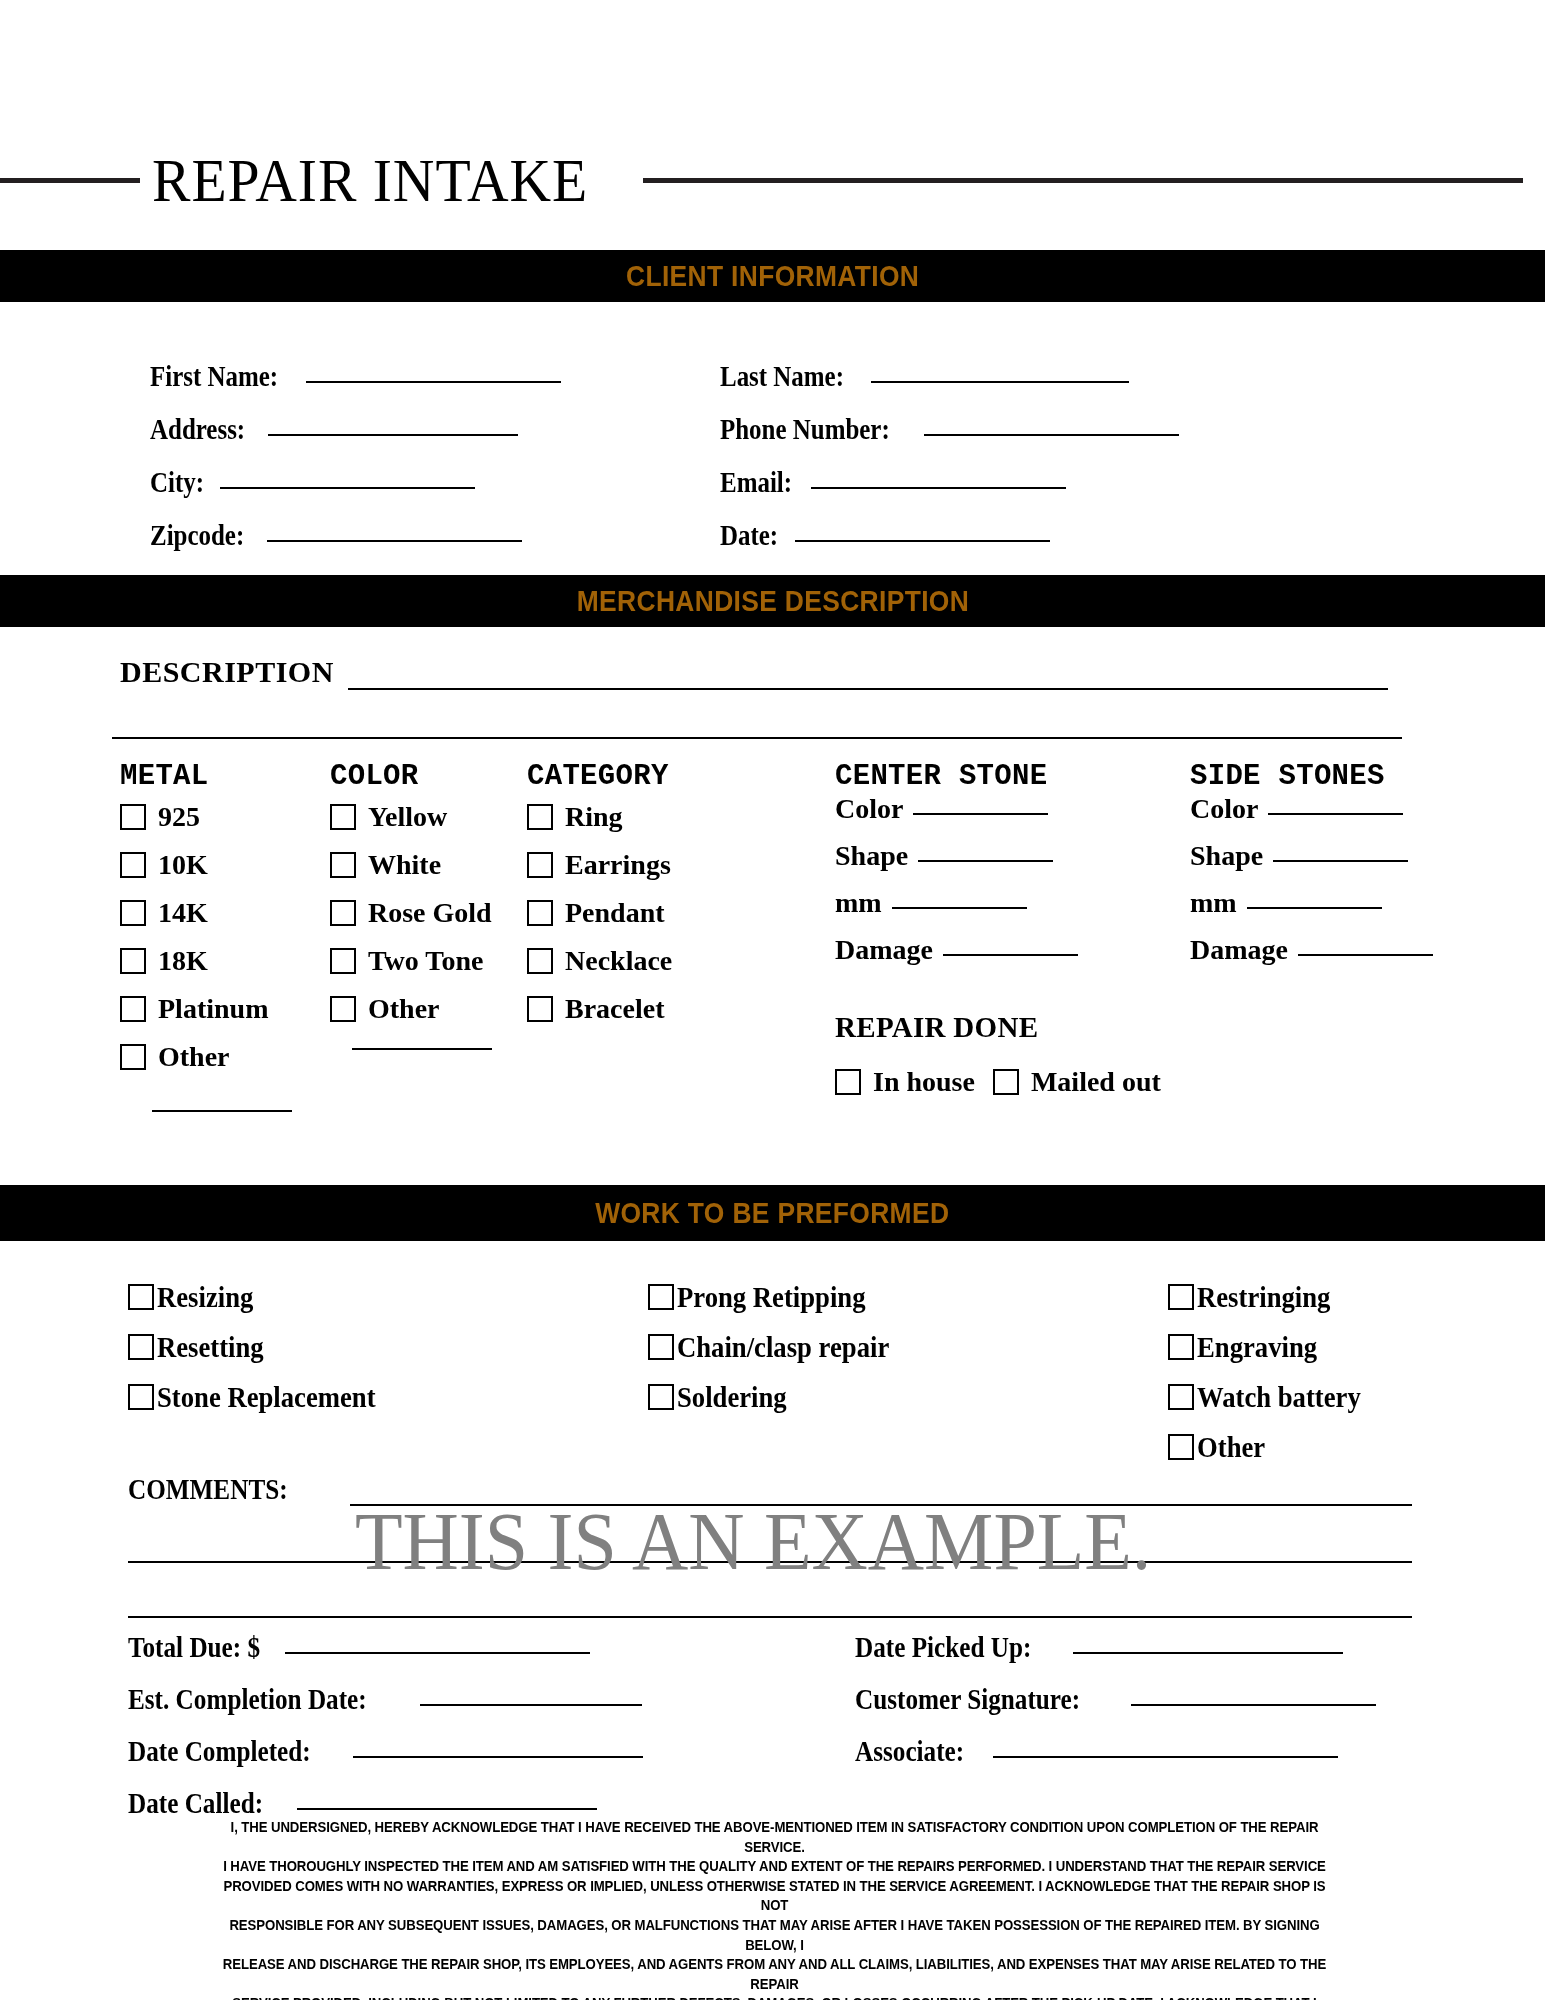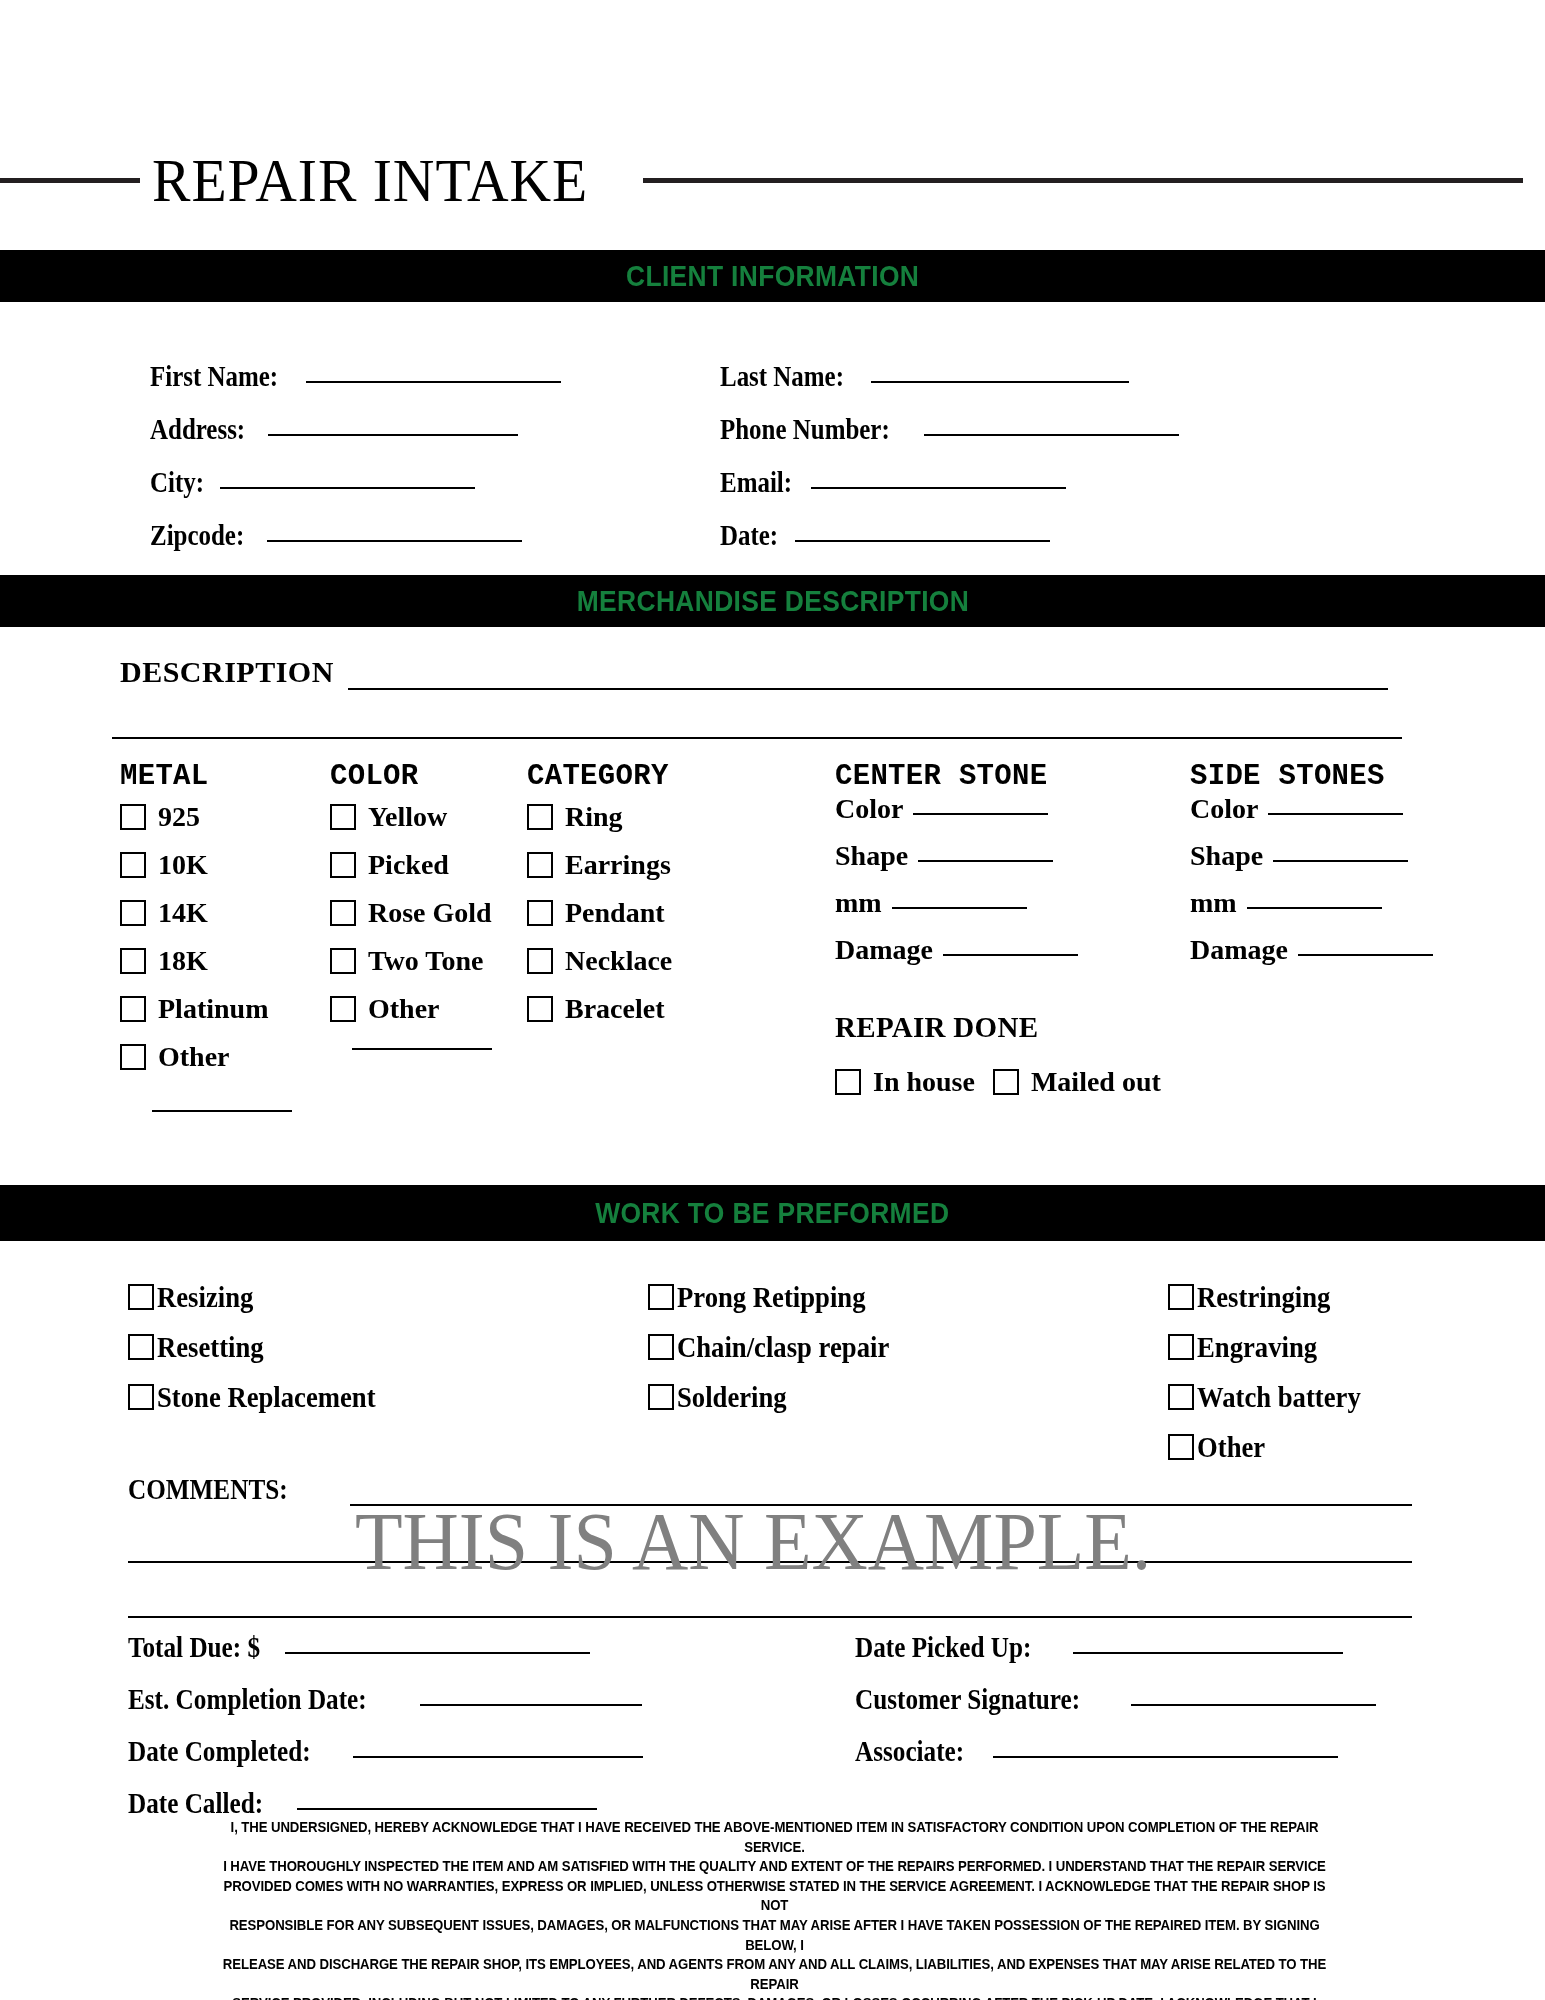--- a/index.html
+++ b/index.html
@@ -50,21 +50,21 @@
     white-space: nowrap;
     font-weight: 400;
   }
 
   
   .banner {
     position: absolute;
     left: 0;
     width: 1545px;
     background: #000000;
-    color: #15803d;
+    color: #a16207;
     display: flex;
     align-items: center;
     justify-content: center;
   }
   .banner-text {
     font-family: "Liberation Sans", sans-serif;
     font-weight: bold;
     font-size: 30px;
     letter-spacing: 0.4px;
     transform: scaleX(0.88);
@@ -431,21 +431,21 @@
     </div>
 
     <div class="mcol" id="mcol-color">
       <div class="col-head">COLOR</div>
       <div class="cb-item">
         <span class="checkbox"></span>
         <span class="cb-label">Yellow</span>
       </div>
       <div class="cb-item">
         <span class="checkbox"></span>
-        <span class="cb-label">Picked</span>
+        <span class="cb-label">White</span>
       </div>
       <div class="cb-item">
         <span class="checkbox"></span>
         <span class="cb-label">Rose Gold</span>
       </div>
       <div class="cb-item">
         <span class="checkbox"></span>
         <span class="cb-label">Two Tone</span>
       </div>
       <div class="cb-item">

